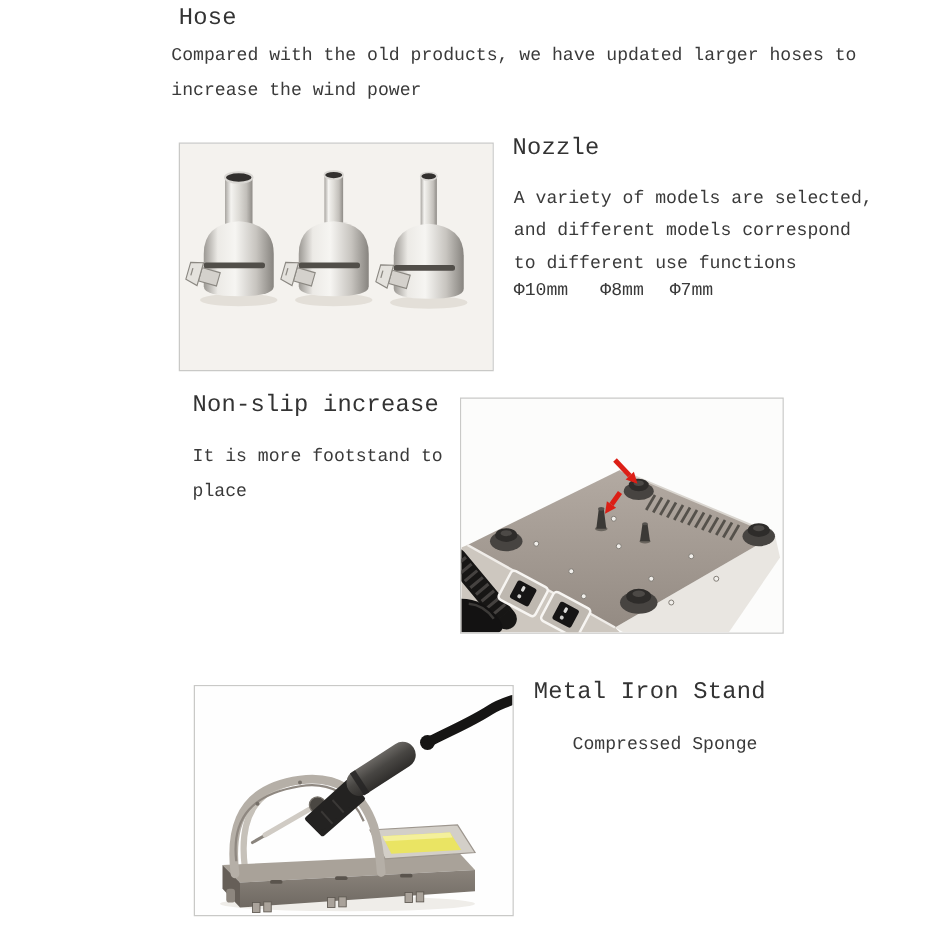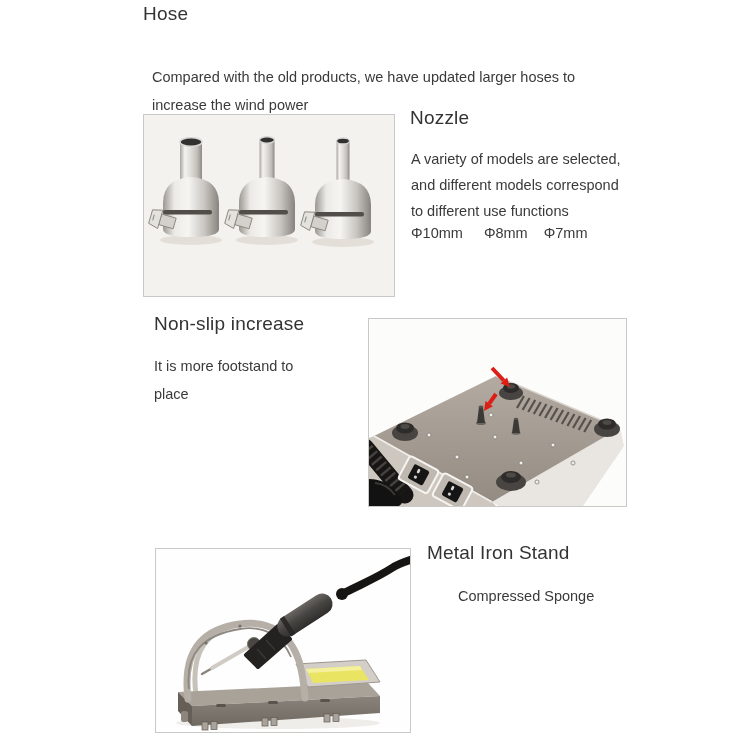--- a/index.html
+++ b/index.html
@@ -22,25 +22,25 @@
   }
   figure.photo svg { display:block; }
   .sizes-row { position:absolute; font-size:14.5px; color:#3a3a3a; white-space:nowrap; }
   .sizes-row .sz { display:inline-block; }
   .sizes-row .sz.g1 { margin-right:17px; }
   .sizes-row .sz.g2 { margin-right:12px; }
 </style>
 </head>
 <body>
 
-<div class="abs" style="left:0;top:0;width:598px;height:750px;">
+<div class="abs" style="left:0;top:0;width:598px;height:750px;font-family:Liberation Mono, monospace;">
 
   <section>
     <h2 class="sec-title" style="left:143px; top:3px;">Hose</h2>
-    <p class="desc lh28" style="left:152px; top:31px;margin-top:32px;">
+    <p class="desc lh28" style="left:137px; top:31px;">
       <span class="ln">Compared with the old products, we have updated larger hoses to</span>
       <span class="ln">increase the wind power</span>
     </p>
   </section>
 
   <section>
     <figure class="photo" style="left:143px; top:114px; width:252px; height:183px;">
       <svg width="250" height="181" viewBox="0 0 250 181">
         <defs>
           <linearGradient id="tubeG" x1="0" y1="0" x2="1" y2="0">

